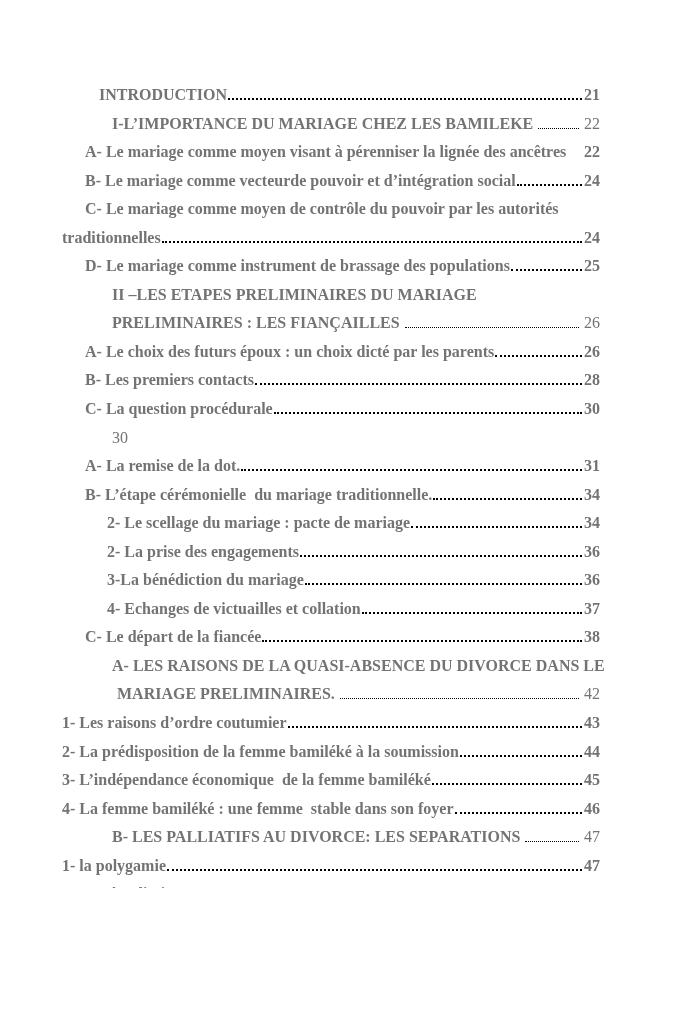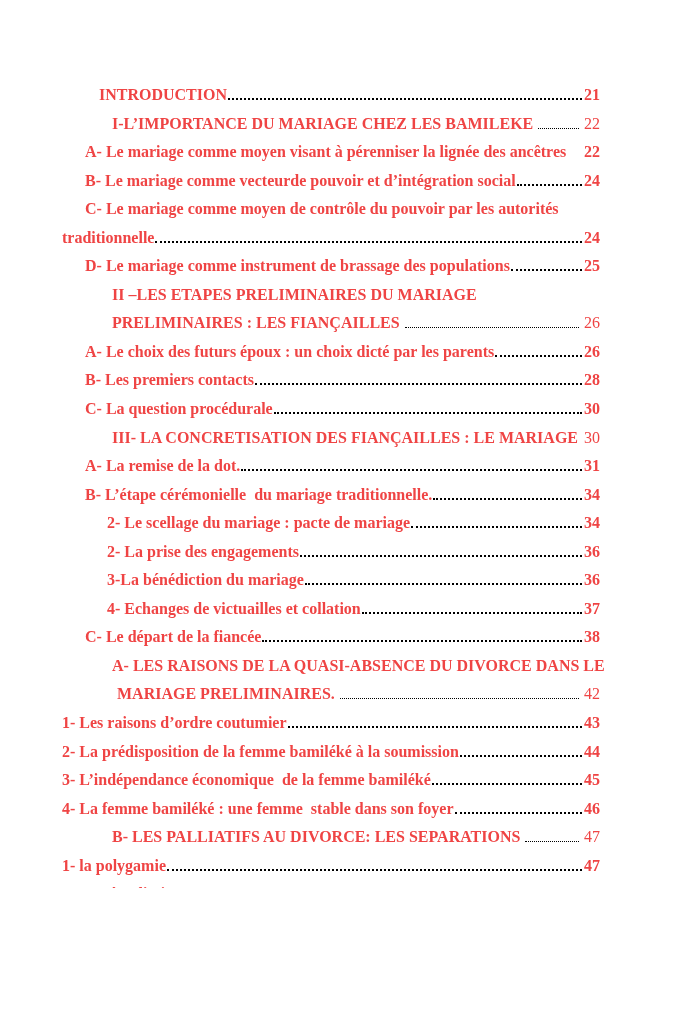--- a/index.html
+++ b/index.html
@@ -3,21 +3,21 @@
 <meta charset="utf-8">
 <style>
   html, body { margin: 0; padding: 0; background: #ffffff; }
   .doc-page {
     position: relative;
     width: 700px;
     height: 888px;
     background: #ffffff;
     overflow: hidden;
     font-family: "Liberation Serif", "DejaVu Serif", serif;
-    color: #ef4444;
+    color: #737373;
   }
   .toc {
     position: absolute;
     left: 62px;
     top: 86px;
     width: 538px;
   }
   .row {
     display: flex;
     align-items: baseline;
@@ -52,28 +52,28 @@
 </head>
 <body>
 
 <div class="doc-page">
   <div class="toc">
       <div class="row ind-intro"><span class="txt">INTRODUCTION</span><span class="leader leader-bold"></span><span class="page-num pg-bold">21</span></div>
       <div class="row ind-head"><span class="txt">I-L’IMPORTANCE DU MARIAGE CHEZ LES BAMILEKE</span><span class="leader leader-thin"></span><span class="page-num pg-reg">22</span></div>
       <div class="row ind-a"><span class="txt">A- Le mariage comme moyen visant à pérenniser la lignée des ancêtres</span><span class="spacer"></span><span class="page-num pg-bold">22</span></div>
       <div class="row ind-a"><span class="txt">B- Le mariage comme vecteurde pouvoir et d’intégration social</span><span class="leader leader-bold"></span><span class="page-num pg-bold">24</span></div>
       <div class="row ind-a"><span class="txt">C- Le mariage comme moyen de contrôle du pouvoir par les autorités</span></div>
-      <div class="row ind-margin"><span class="txt">traditionnelle</span><span class="leader leader-bold"></span><span class="page-num pg-bold">24</span></div>
+      <div class="row ind-margin"><span class="txt">traditionnelles</span><span class="leader leader-bold"></span><span class="page-num pg-bold">24</span></div>
       <div class="row ind-a"><span class="txt">D- Le mariage comme instrument de brassage des populations</span><span class="leader leader-bold"></span><span class="page-num pg-bold">25</span></div>
       <div class="row ind-head"><span class="txt">II –LES ETAPES PRELIMINAIRES DU MARIAGE</span></div>
       <div class="row ind-head"><span class="txt">PRELIMINAIRES : LES FIANÇAILLES</span><span class="leader leader-thin"></span><span class="page-num pg-reg">26</span></div>
       <div class="row ind-a"><span class="txt">A- Le choix des futurs époux : un choix dicté par les parents</span><span class="leader leader-bold"></span><span class="page-num pg-bold">26</span></div>
       <div class="row ind-a"><span class="txt">B- Les premiers contacts</span><span class="leader leader-bold"></span><span class="page-num pg-bold">28</span></div>
       <div class="row ind-a"><span class="txt">C- La question procédurale</span><span class="leader leader-bold"></span><span class="page-num pg-bold">30</span></div>
-      <div class="row ind-head"><span class="txt">III- LA CONCRETISATION DES FIANÇAILLES : LE MARIAGE</span><span class="page-num pg-reg">30</span></div>
+      <div class="row ind-head"><span class="page-num pg-reg">30</span></div>
       <div class="row ind-a"><span class="txt">A- La remise de la dot.</span><span class="leader leader-bold"></span><span class="page-num pg-bold">31</span></div>
       <div class="row ind-a"><span class="txt">B- L’étape cérémonielle  du mariage traditionnelle.</span><span class="leader leader-bold"></span><span class="page-num pg-bold">34</span></div>
       <div class="row ind-sub"><span class="txt">2- Le scellage du mariage : pacte de mariage</span><span class="leader leader-bold"></span><span class="page-num pg-bold">34</span></div>
       <div class="row ind-sub"><span class="txt">2- La prise des engagements</span><span class="leader leader-bold"></span><span class="page-num pg-bold">36</span></div>
       <div class="row ind-sub"><span class="txt">3-La bénédiction du mariage</span><span class="leader leader-bold"></span><span class="page-num pg-bold">36</span></div>
       <div class="row ind-sub"><span class="txt">4- Echanges de victuailles et collation</span><span class="leader leader-bold"></span><span class="page-num pg-bold">37</span></div>
       <div class="row ind-a"><span class="txt">C- Le départ de la fiancée</span><span class="leader leader-bold"></span><span class="page-num pg-bold">38</span></div>
       <div class="row ind-head"><span class="txt">A- LES RAISONS DE LA QUASI-ABSENCE DU DIVORCE DANS LE</span></div>
       <div class="row ind-headcont"><span class="txt">MARIAGE PRELIMINAIRES.</span><span class="leader leader-thin"></span><span class="page-num pg-reg">42</span></div>
       <div class="row ind-margin"><span class="txt">1- Les raisons d’ordre coutumier</span><span class="leader leader-bold"></span><span class="page-num pg-bold">43</span></div>

